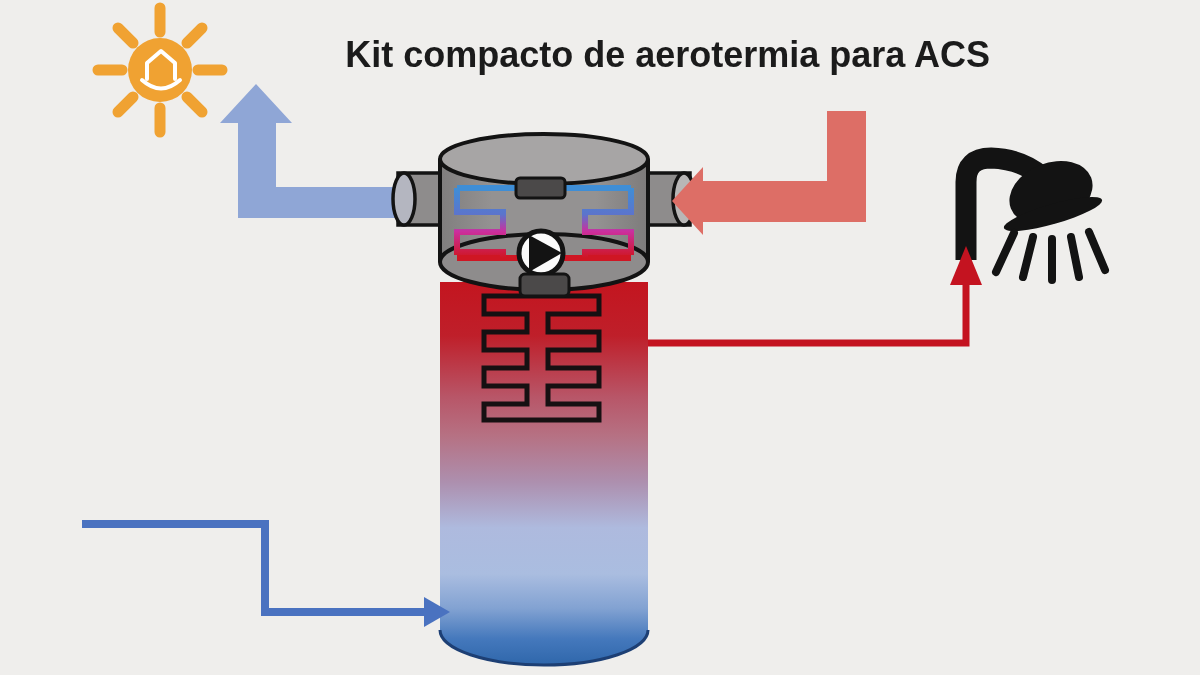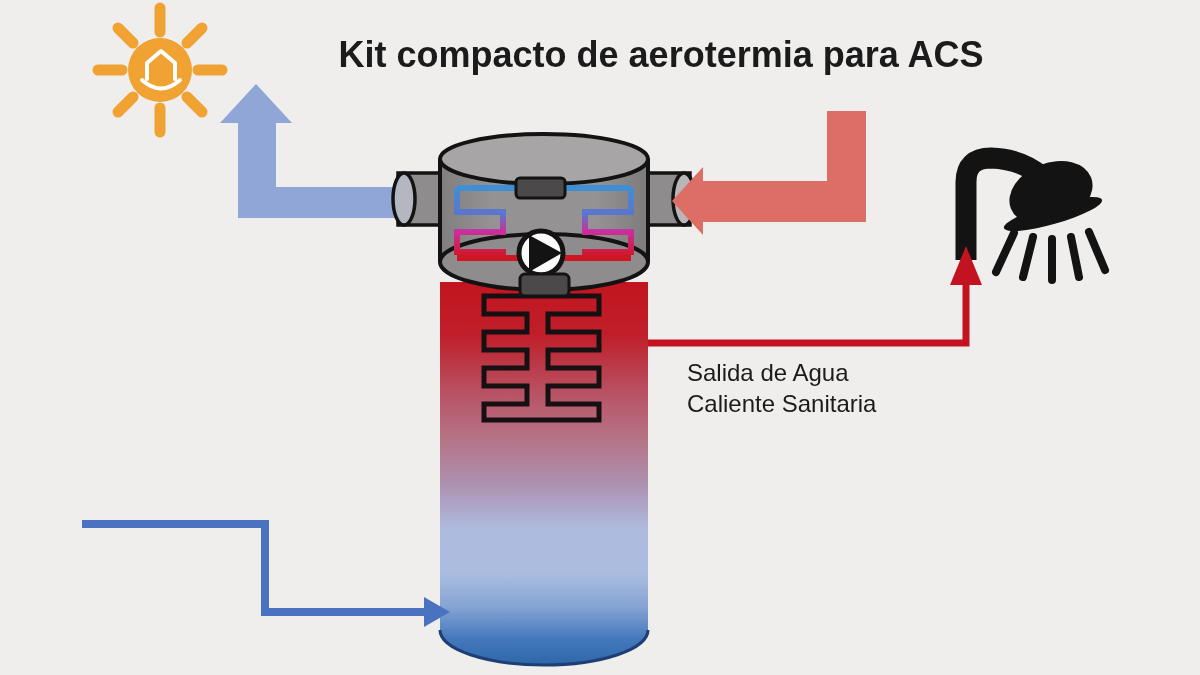--- a/index.html
+++ b/index.html
@@ -3,22 +3,22 @@
 <meta charset="utf-8">
 <style>
   html,body{margin:0;padding:0;background:#dcdcda;}
   .stage{
     position:relative;width:1200px;height:675px;overflow:hidden;
     background:#efeeec;
     font-family:"Liberation Sans", sans-serif;
   }
   .stage svg{position:absolute;left:0;top:0;}
   .title{
-    position:absolute;left:316px;top:34px;width:690px;
-    text-align:center;font-size:36px;font-weight:bold;color:#1b1b1b;
+    position:absolute;left:300px;top:34px;width:690px;
+    text-align:right;font-size:36px;font-weight:bold;color:#1b1b1b;
     white-space:nowrap;
   }
   .lbl{position:absolute;font-size:24px;color:#1b1b1b;}
   .lbl span{display:block;line-height:31px;}
   #salida{left:687px;top:357px;}
   #entrada{left:84px;top:471px;}
 </style>
 </head>
 <body>
 
@@ -104,19 +104,15 @@
     <g>
       <path d="M198,70 H222 M160,108 V132 M122,70 H98 M160,32 V8 M187,97 L202,112 M133,97 L118,112 M133,43 L118,28 M187,43 L202,28" stroke="#f0a232" stroke-width="11" stroke-linecap="round" fill="none"></path>
       <circle cx="160" cy="70" r="32" fill="#f0a232"></circle>
       <path d="M147,79 V63 L161,51 L175,63 V79" fill="none" stroke="#ffffff" stroke-width="4" stroke-linejoin="round" stroke-linecap="round"></path>
       <path d="M142,80 Q161,97 180,80" fill="none" stroke="#ffffff" stroke-width="4" stroke-linecap="round"></path>
     </g>
   </svg>
 
   <div class="title">Kit compacto de aerotermia para ACS</div>
 
-  <div class="lbl" id="salida">
-    <span>Salida de Agua</span>
-    <span>Caliente Sanitaria</span>
-  </div>
 
 
 </div>
 
 </body></html>

